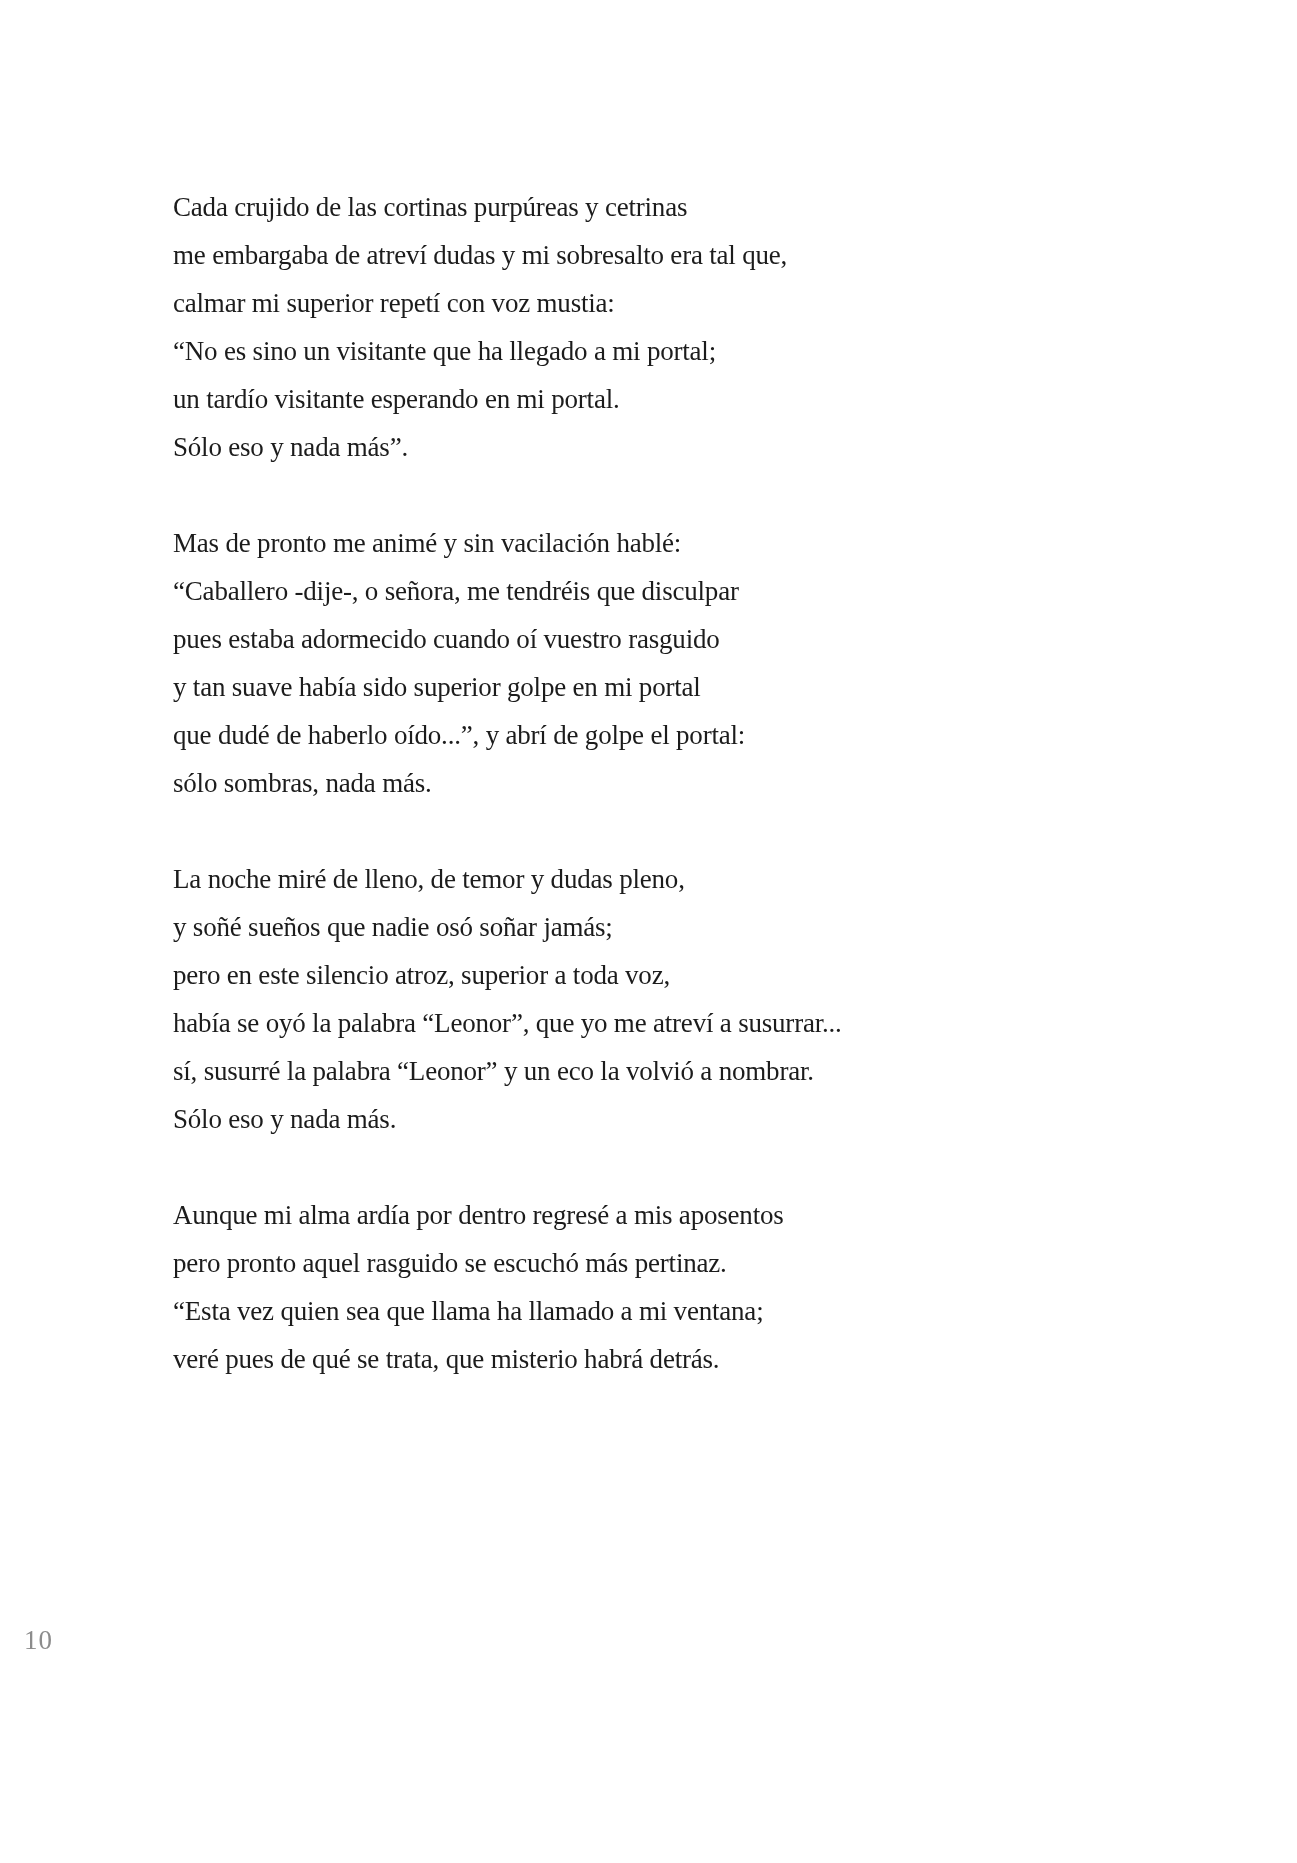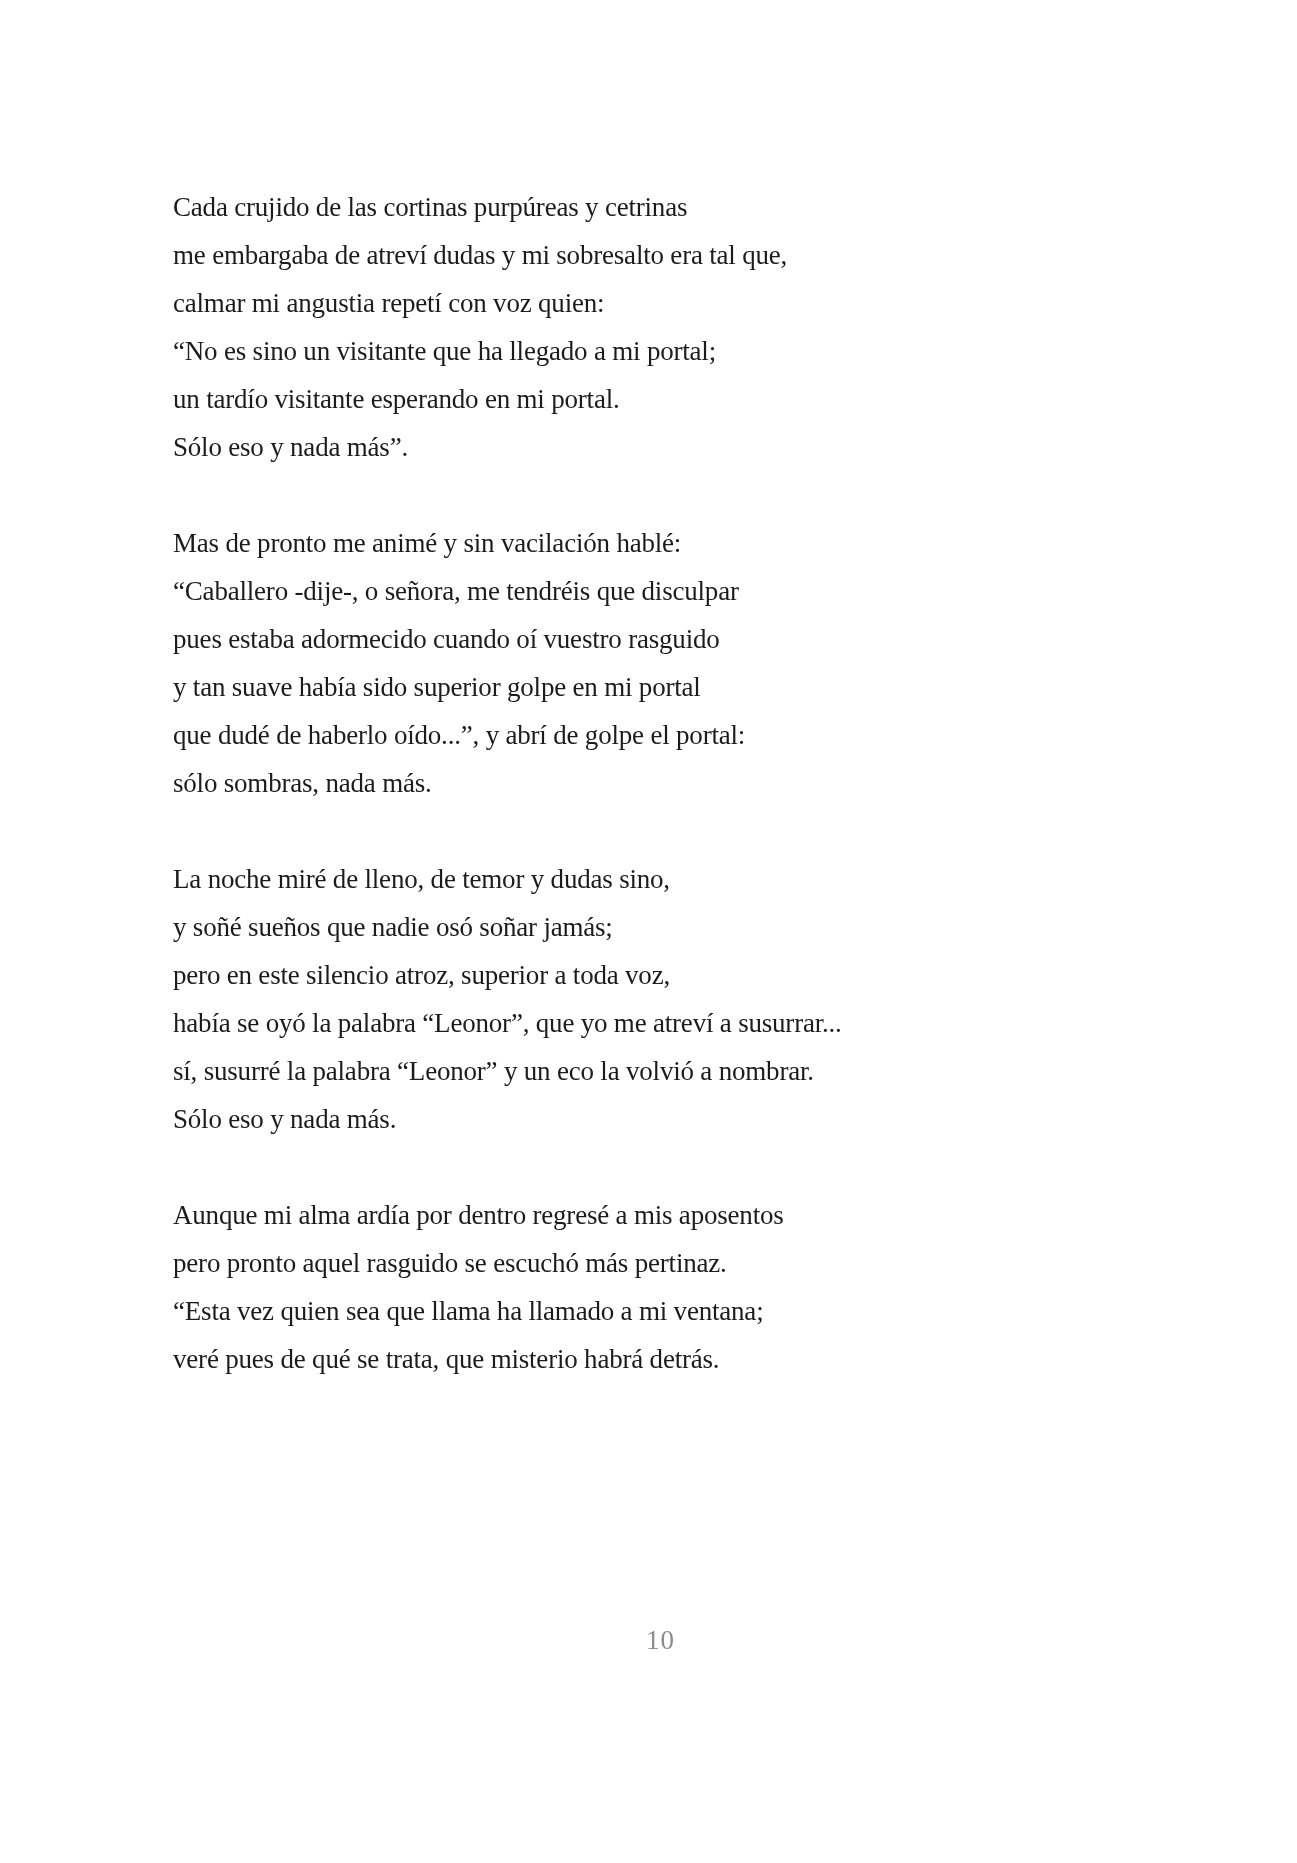--- a/index.html
+++ b/index.html
@@ -31,51 +31,50 @@
     line-height: 48px;
     letter-spacing: -0.2px;
     white-space: nowrap;
     color: #1c1c1c;
   }
   .page-number {
     position: absolute;
     left: 0;
     right: 0;
     top: 1625px;
-    text-align: center;
     font-size: 27px;
     color: #8c8c8c;
     font-family: "Liberation Serif", "DejaVu Serif", serif;
     letter-spacing: 1px;
     padding-left: 24px;
   }
 </style>
 </head>
 <body>
 
 <div class="page">
   <div class="poem">
       <p class="stanza">
         <span class="poem-line">Cada crujido de las cortinas purpúreas y cetrinas</span>
         <span class="poem-line">me embargaba de atreví dudas y mi sobresalto era tal que,</span>
-        <span class="poem-line">calmar mi angustia repetí con voz quien:</span>
+        <span class="poem-line">calmar mi superior repetí con voz mustia:</span>
         <span class="poem-line">“No es sino un visitante que ha llegado a mi portal;</span>
         <span class="poem-line">un tardío visitante esperando en mi portal.</span>
         <span class="poem-line">Sólo eso y nada más”.</span>
       </p>
       <p class="stanza">
         <span class="poem-line">Mas de pronto me animé y sin vacilación hablé:</span>
         <span class="poem-line">“Caballero -dije-, o señora, me tendréis que disculpar</span>
         <span class="poem-line">pues estaba adormecido cuando oí vuestro rasguido</span>
         <span class="poem-line">y tan suave había sido superior golpe en mi portal</span>
         <span class="poem-line">que dudé de haberlo oído...”, y abrí de golpe el portal:</span>
         <span class="poem-line">sólo sombras, nada más.</span>
       </p>
       <p class="stanza">
-        <span class="poem-line">La noche miré de lleno, de temor y dudas sino,</span>
+        <span class="poem-line">La noche miré de lleno, de temor y dudas pleno,</span>
         <span class="poem-line">y soñé sueños que nadie osó soñar jamás;</span>
         <span class="poem-line">pero en este silencio atroz, superior a toda voz,</span>
         <span class="poem-line">había se oyó la palabra “Leonor”, que yo me atreví a susurrar...</span>
         <span class="poem-line">sí, susurré la palabra “Leonor” y un eco la volvió a nombrar.</span>
         <span class="poem-line">Sólo eso y nada más.</span>
       </p>
       <p class="stanza">
         <span class="poem-line">Aunque mi alma ardía por dentro regresé a mis aposentos</span>
         <span class="poem-line">pero pronto aquel rasguido se escuchó más pertinaz.</span>
         <span class="poem-line">“Esta vez quien sea que llama ha llamado a mi ventana;</span>

